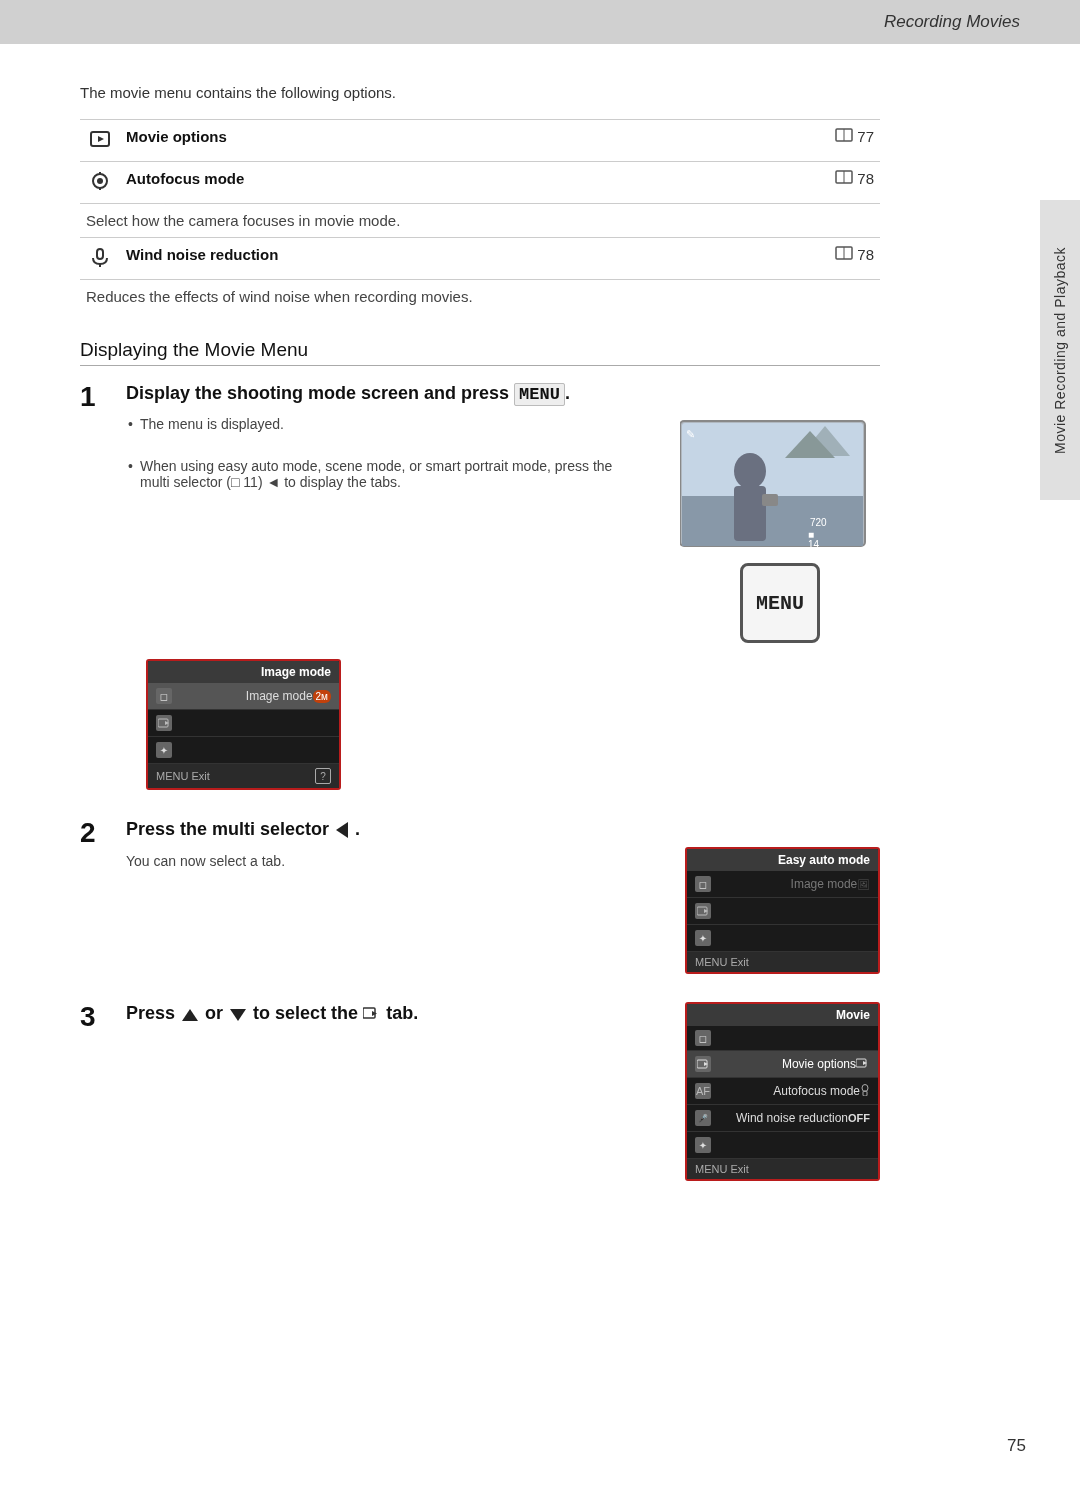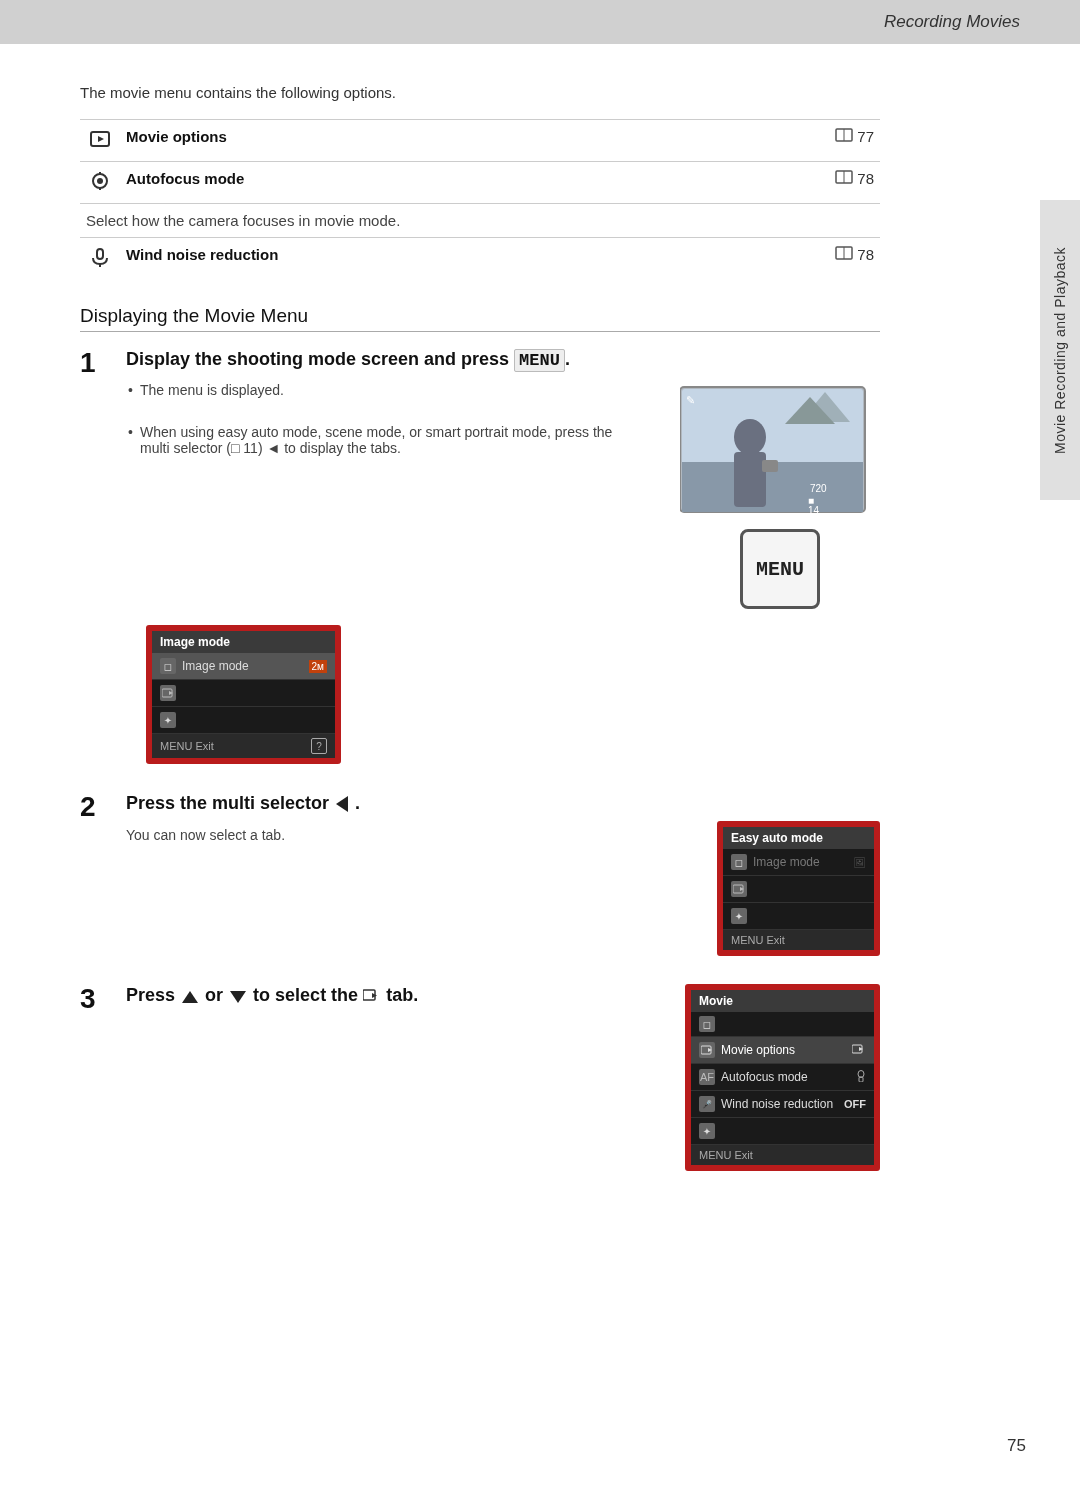--- a/index.html
+++ b/index.html
@@ -156,24 +156,25 @@
       font-weight: bold;
       color: #222;
       background: #f5f5f5;
       font-family: 'Courier New', monospace;
       align-self: center;
     }
     
     .screen-mock {
       width: 190px;
       background: #1a1a1a;
-      border: 6px solid #b91c1c;
+      border: 2px solid #b91c1c;
       border-radius: 3px;
       padding: 0;
       overflow: hidden;
+      text-align: right;
     }
     .screen-header {
       background: #3a3a3a;
       color: #fff;
       font-size: 12px;
       padding: 4px 8px;
       font-weight: bold;
     }
     .screen-row {
       display: flex;
@@ -375,20 +376,23 @@
         </td>
         <td class="menu-page">
           <span style="display:inline-flex;align-items:center;gap:2px;">
             <svg width="18" height="14" viewBox="0 0 18 14">
                   <rect x="1" y="1" width="16" height="12" rx="1" fill="none" stroke="#555" stroke-width="1.5"></rect>
                   <line x1="9" y1="1" x2="9" y2="13" stroke="#555" stroke-width="1"></line>
                 </svg>
           </span>
           <span>78</span>
         </td>
+      </tr>
+      <tr>
+        <td colspan="3" class="menu-desc">Reduces the effects of wind noise when recording movies.</td>
       </tr>
     </tbody>
       </table>
 
     <div class="section-heading">Displaying the Movie Menu</div>
 
     <div class="step">
       <div class="step-number">1</div>
       <div class="step-content">
         <div class="step-title">
@@ -434,21 +438,21 @@
             </div>
           </div>
         </div>
 
         <div style="margin-top:16px; margin-left:20px;">
           <div class="screen-mock" style="width:195px;">
             <div class="screen-header">Image mode</div>
             <div class="screen-row screen-row-selected">
               <div class="screen-row-icon">◻</div>
               <span class="screen-row-label">Image mode</span>
-              <span class="screen-row-value" style="background:#c2410c;padding:1px 3px;font-size:10px;color:#fff;">2м</span>
+              <span class="screen-row-value" style="background:#c2410c;padding:1px 3px;font-size:10px;color:#fff;border-radius:6px;">2м</span>
             </div>
             <div class="screen-row">
               <div class="screen-row-icon">
                 <svg width="12" height="10" viewBox="0 0 12 10">
                     <rect x="0" y="1" width="10" height="8" rx="1" fill="none" stroke="#bbb" stroke-width="1"></rect>
                     <polygon points="7,3 11,5 7,7" fill="#bbb"></polygon>
                   </svg>
               </div>
               <span class="screen-row-label"></span>
             </div>
@@ -473,21 +477,21 @@
           <span>Press the multi selector </span>
           <span class="arrow-left inline-icon"></span>
           <span>.</span>
         </div>
         <div style="display:flex;align-items:flex-start;gap:20px;">
           <div>
             <div class="step-sub" style="margin-top:6px;">You can now select a tab.</div>
           </div>
           <div style="margin-left:auto;">
 
-            <div class="screen-mock" style="width:163px;">
+            <div class="screen-mock" style="width:195px;">
               <div class="screen-header">Easy auto mode</div>
               <div class="screen-row screen-row-dim">
                 <div class="screen-row-icon">◻</div>
                 <span class="screen-row-label screen-row-dim" style="color:#777;">Image mode</span>
                 <span class="screen-row-value" style="color:#555;font-size:10px;">🖼</span>
               </div>
               <div class="screen-row">
                 <div class="screen-row-icon">
                   <svg width="12" height="10" viewBox="0 0 12 10">
                       <rect x="0" y="1" width="10" height="8" rx="1" fill="none" stroke="#bbb" stroke-width="1"></rect>

